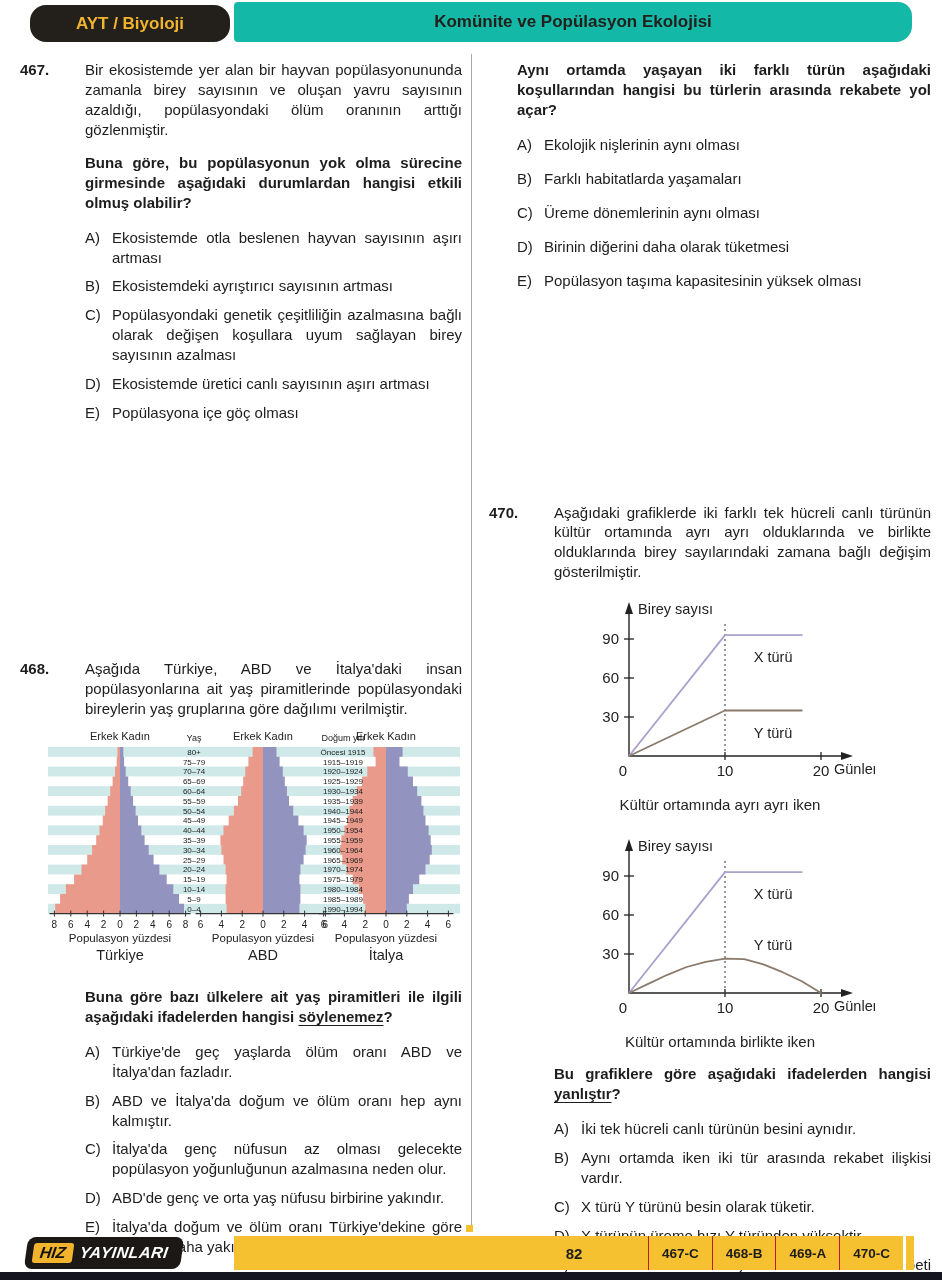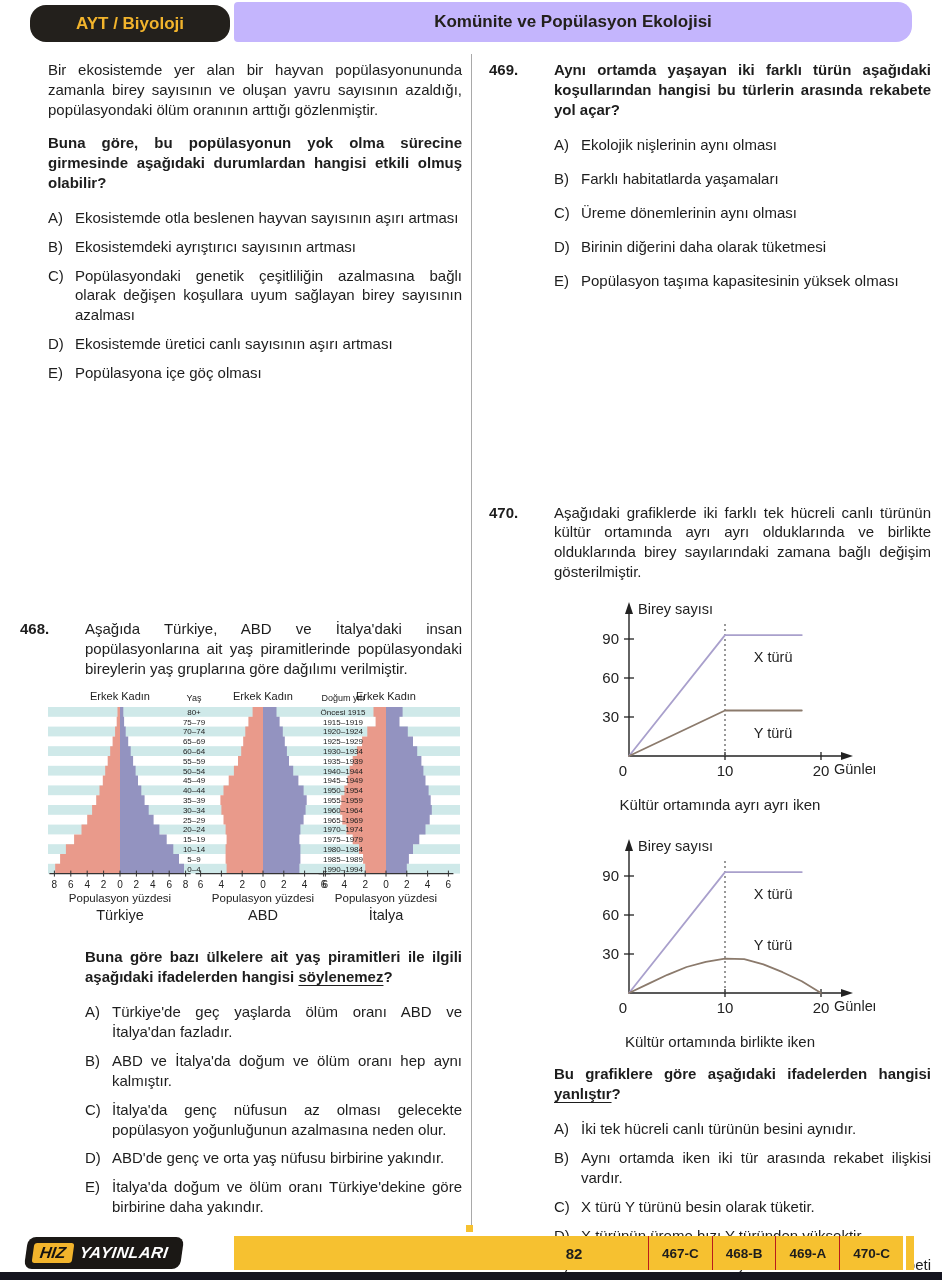--- a/index.html
+++ b/index.html
@@ -2,21 +2,21 @@
 <html><head>
 <meta charset="utf-8">
 <style>
   html,body{margin:0;padding:0;background:#e8e8e8;}
   .page{position:relative;width:942px;height:1280px;background:#ffffff;
         font-family:"Liberation Sans",sans-serif;color:#1d1d1d;overflow:hidden;margin:0 auto;}
   
   .badge{position:absolute;left:30px;top:5px;width:200px;height:37px;background:#23201c;
          color:#f2b42c;font-weight:bold;font-size:17px;display:flex;align-items:center;
          justify-content:center;border-radius:16px;z-index:2;}
-  .banner{position:absolute;left:234px;top:2px;width:678px;height:40px;background:#c4b5fd;
+  .banner{position:absolute;left:234px;top:2px;width:678px;height:40px;background:#14b8a6;
           color:#23201c;font-weight:bold;font-size:17px;display:flex;align-items:center;
           justify-content:center;border-radius:4px 14px 16px 4px;}
   .col-divider{position:absolute;left:471px;top:54px;height:1176px;width:1px;background:#a9a9a9;}
   
   .col{position:absolute;top:60px;width:442px;font-size:15px;line-height:1.33;}
   .col-left{left:20px;}
   .col-right{left:489px;}
   .q{text-align:justify;}
   .qhead{display:flex;}
   .qnum{font-weight:bold;width:37px;flex:none;}
@@ -59,20 +59,21 @@
 <div class="page">
 
   <div class="badge">AYT / Biyoloji</div>
   <div class="banner">Komünite ve Popülasyon Ekolojisi</div>
   <div class="col-divider"></div>
 
   <div class="col col-left">
 
     <div class="q">
       <div class="qhead">
+        <span class="qnum">467.</span>
         <div class="qbody">
           <div>Bir ekosistemde yer alan bir hayvan popülasyonununda zamanla birey sayısının ve oluşan yavru sayısının azaldığı, popülasyondaki ölüm oranının arttığı gözlenmiştir.</div>
           <div class="stem">Buna göre, bu popülasyonun yok olma sürecine girmesinde aşağıdaki durumlardan hangisi etkili olmuş olabilir?</div>
           <div class="opts">
             <div class="opt">
                 <span class="letter">A)</span>
                 <span class="otext">Ekosistemde otla beslenen hayvan sayısının aşırı artması</span>
               </div>
             <div class="opt">
                 <span class="letter">B)</span>
@@ -245,21 +246,20 @@
           </div>
         </div>
       </div>
     </div>
   </div>
 
   <div class="col col-right">
 
     <div class="q">
       <div class="qhead">
-        <span class="qnum">469.</span>
         <div class="qbody">
           <div class="b">Aynı ortamda yaşayan iki farklı türün aşağıdaki koşullarından hangisi bu türlerin arasında rekabete yol açar?</div>
           <div class="opts opts-loose">
             <div class="opt">
                 <span class="letter">A)</span>
                 <span class="otext">Ekolojik nişlerinin aynı olması</span>
               </div>
             <div class="opt">
                 <span class="letter">B)</span>
                 <span class="otext">Farklı habitatlarda yaşamaları</span>

